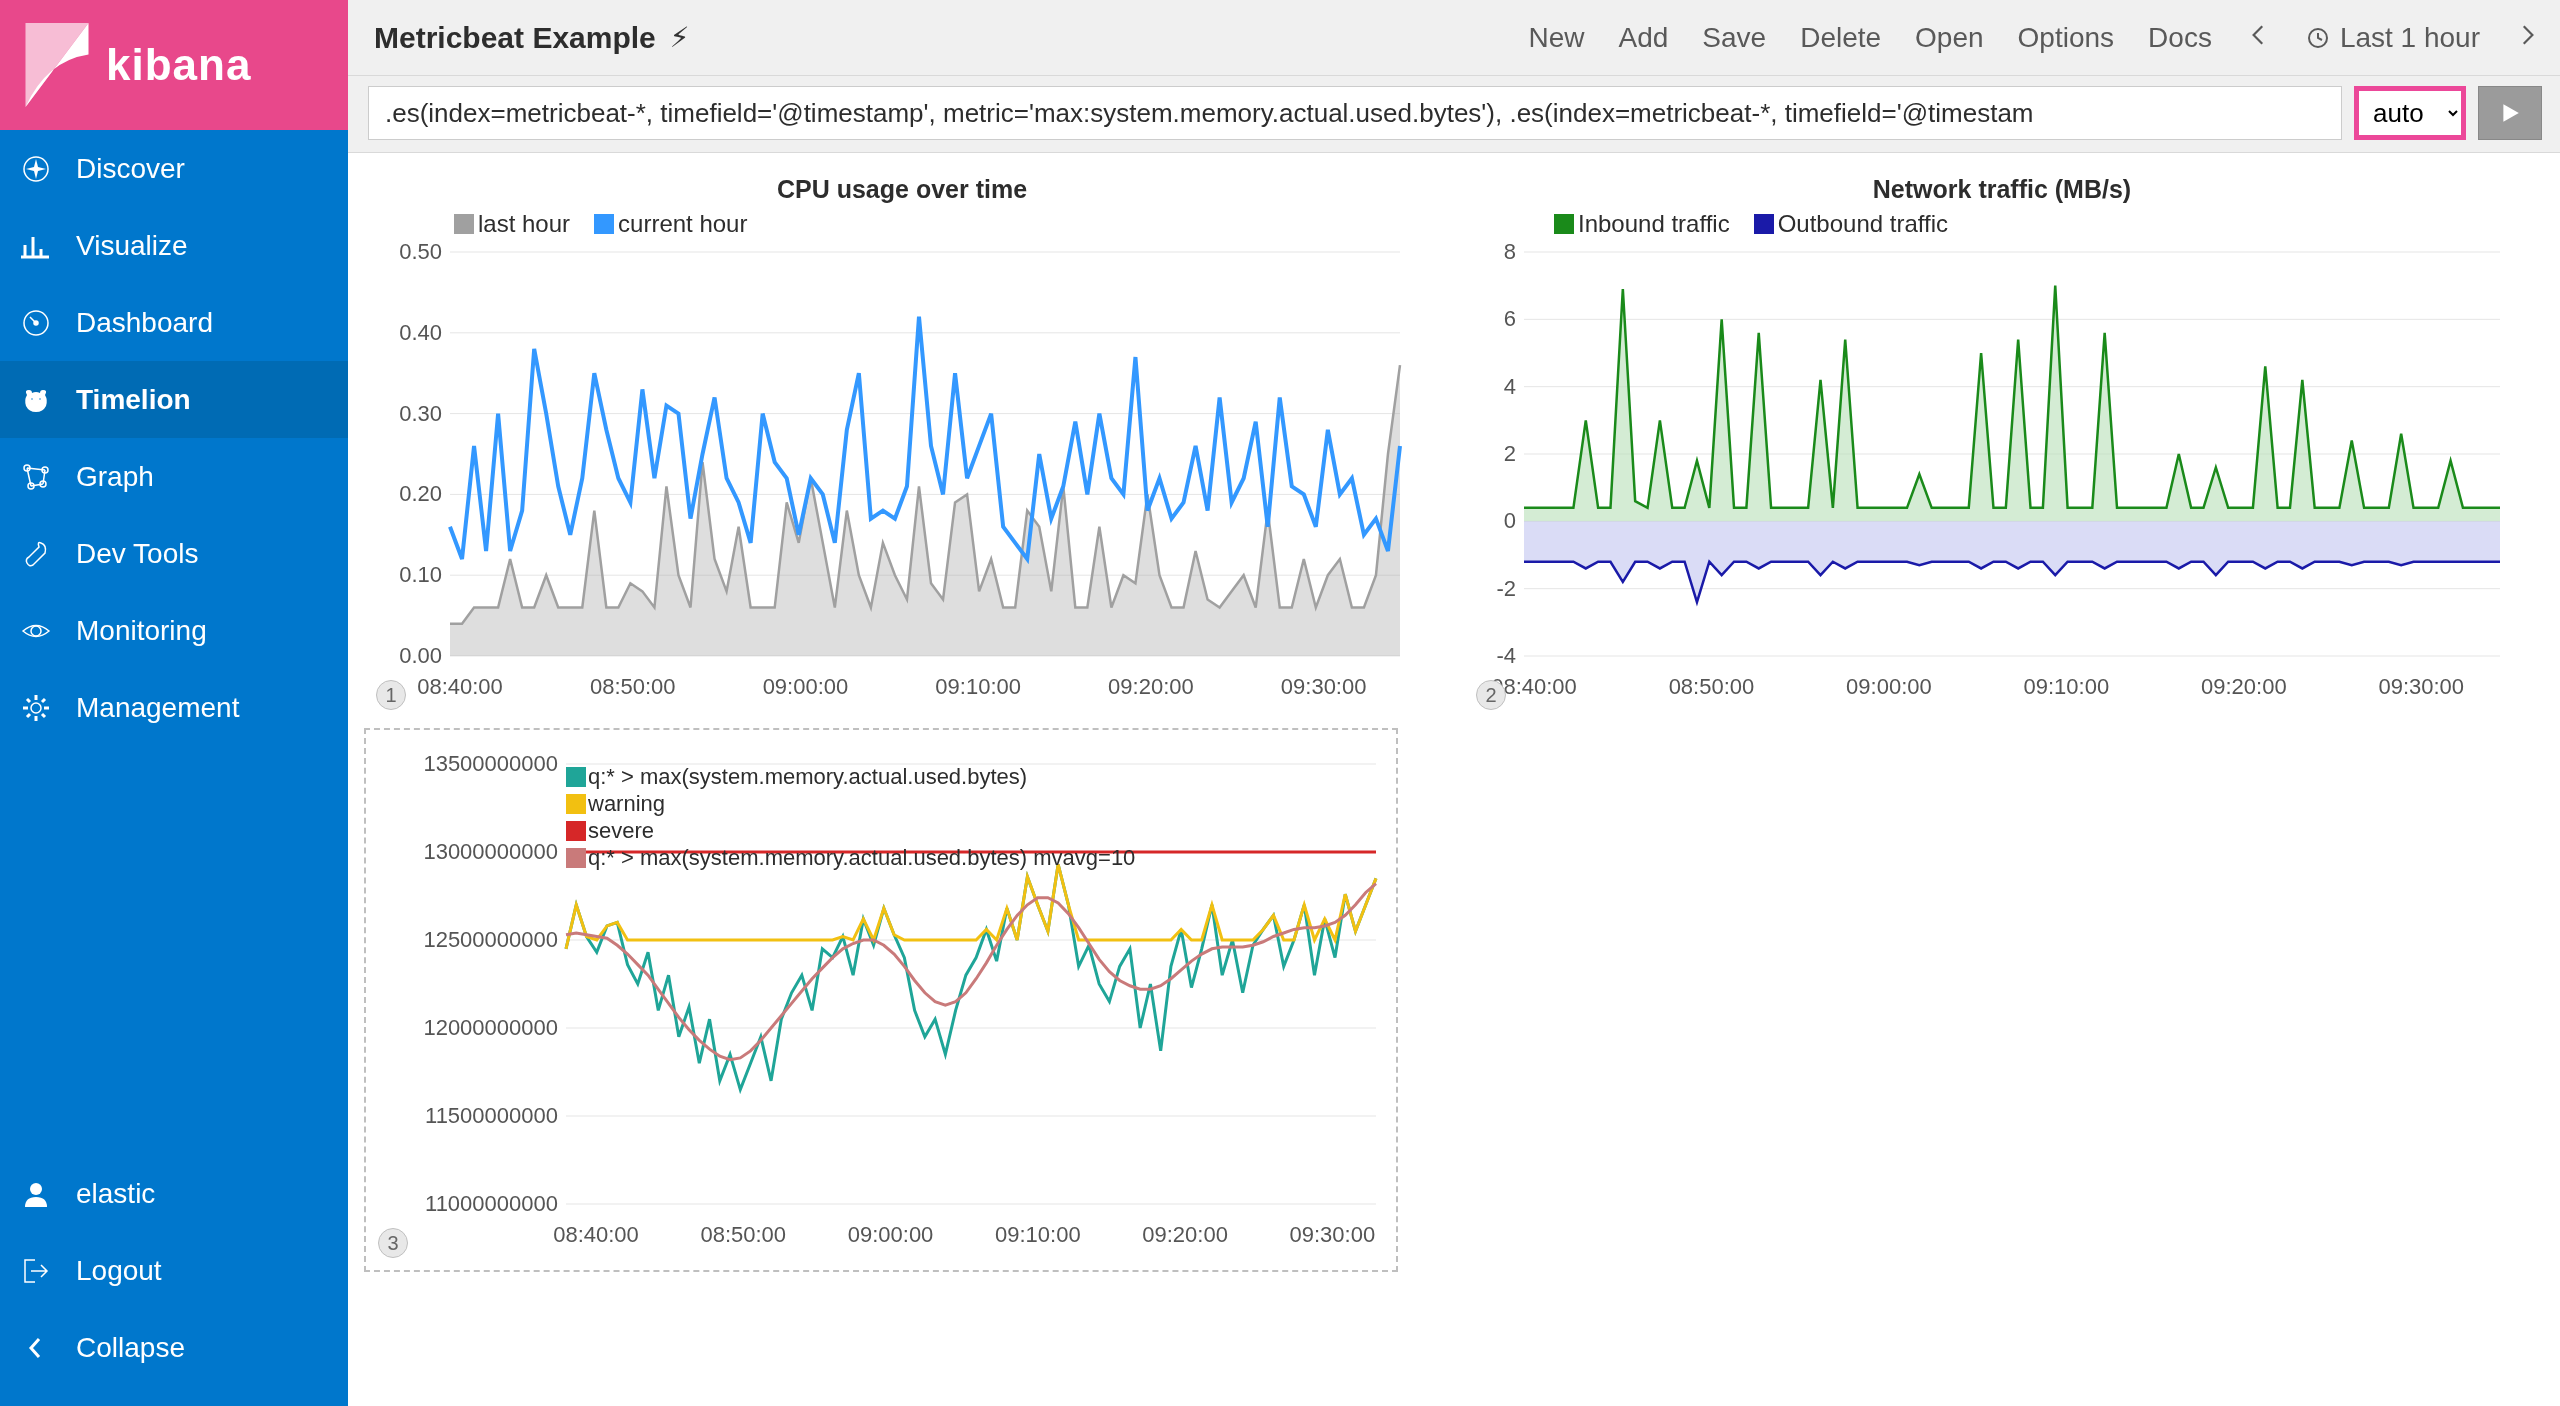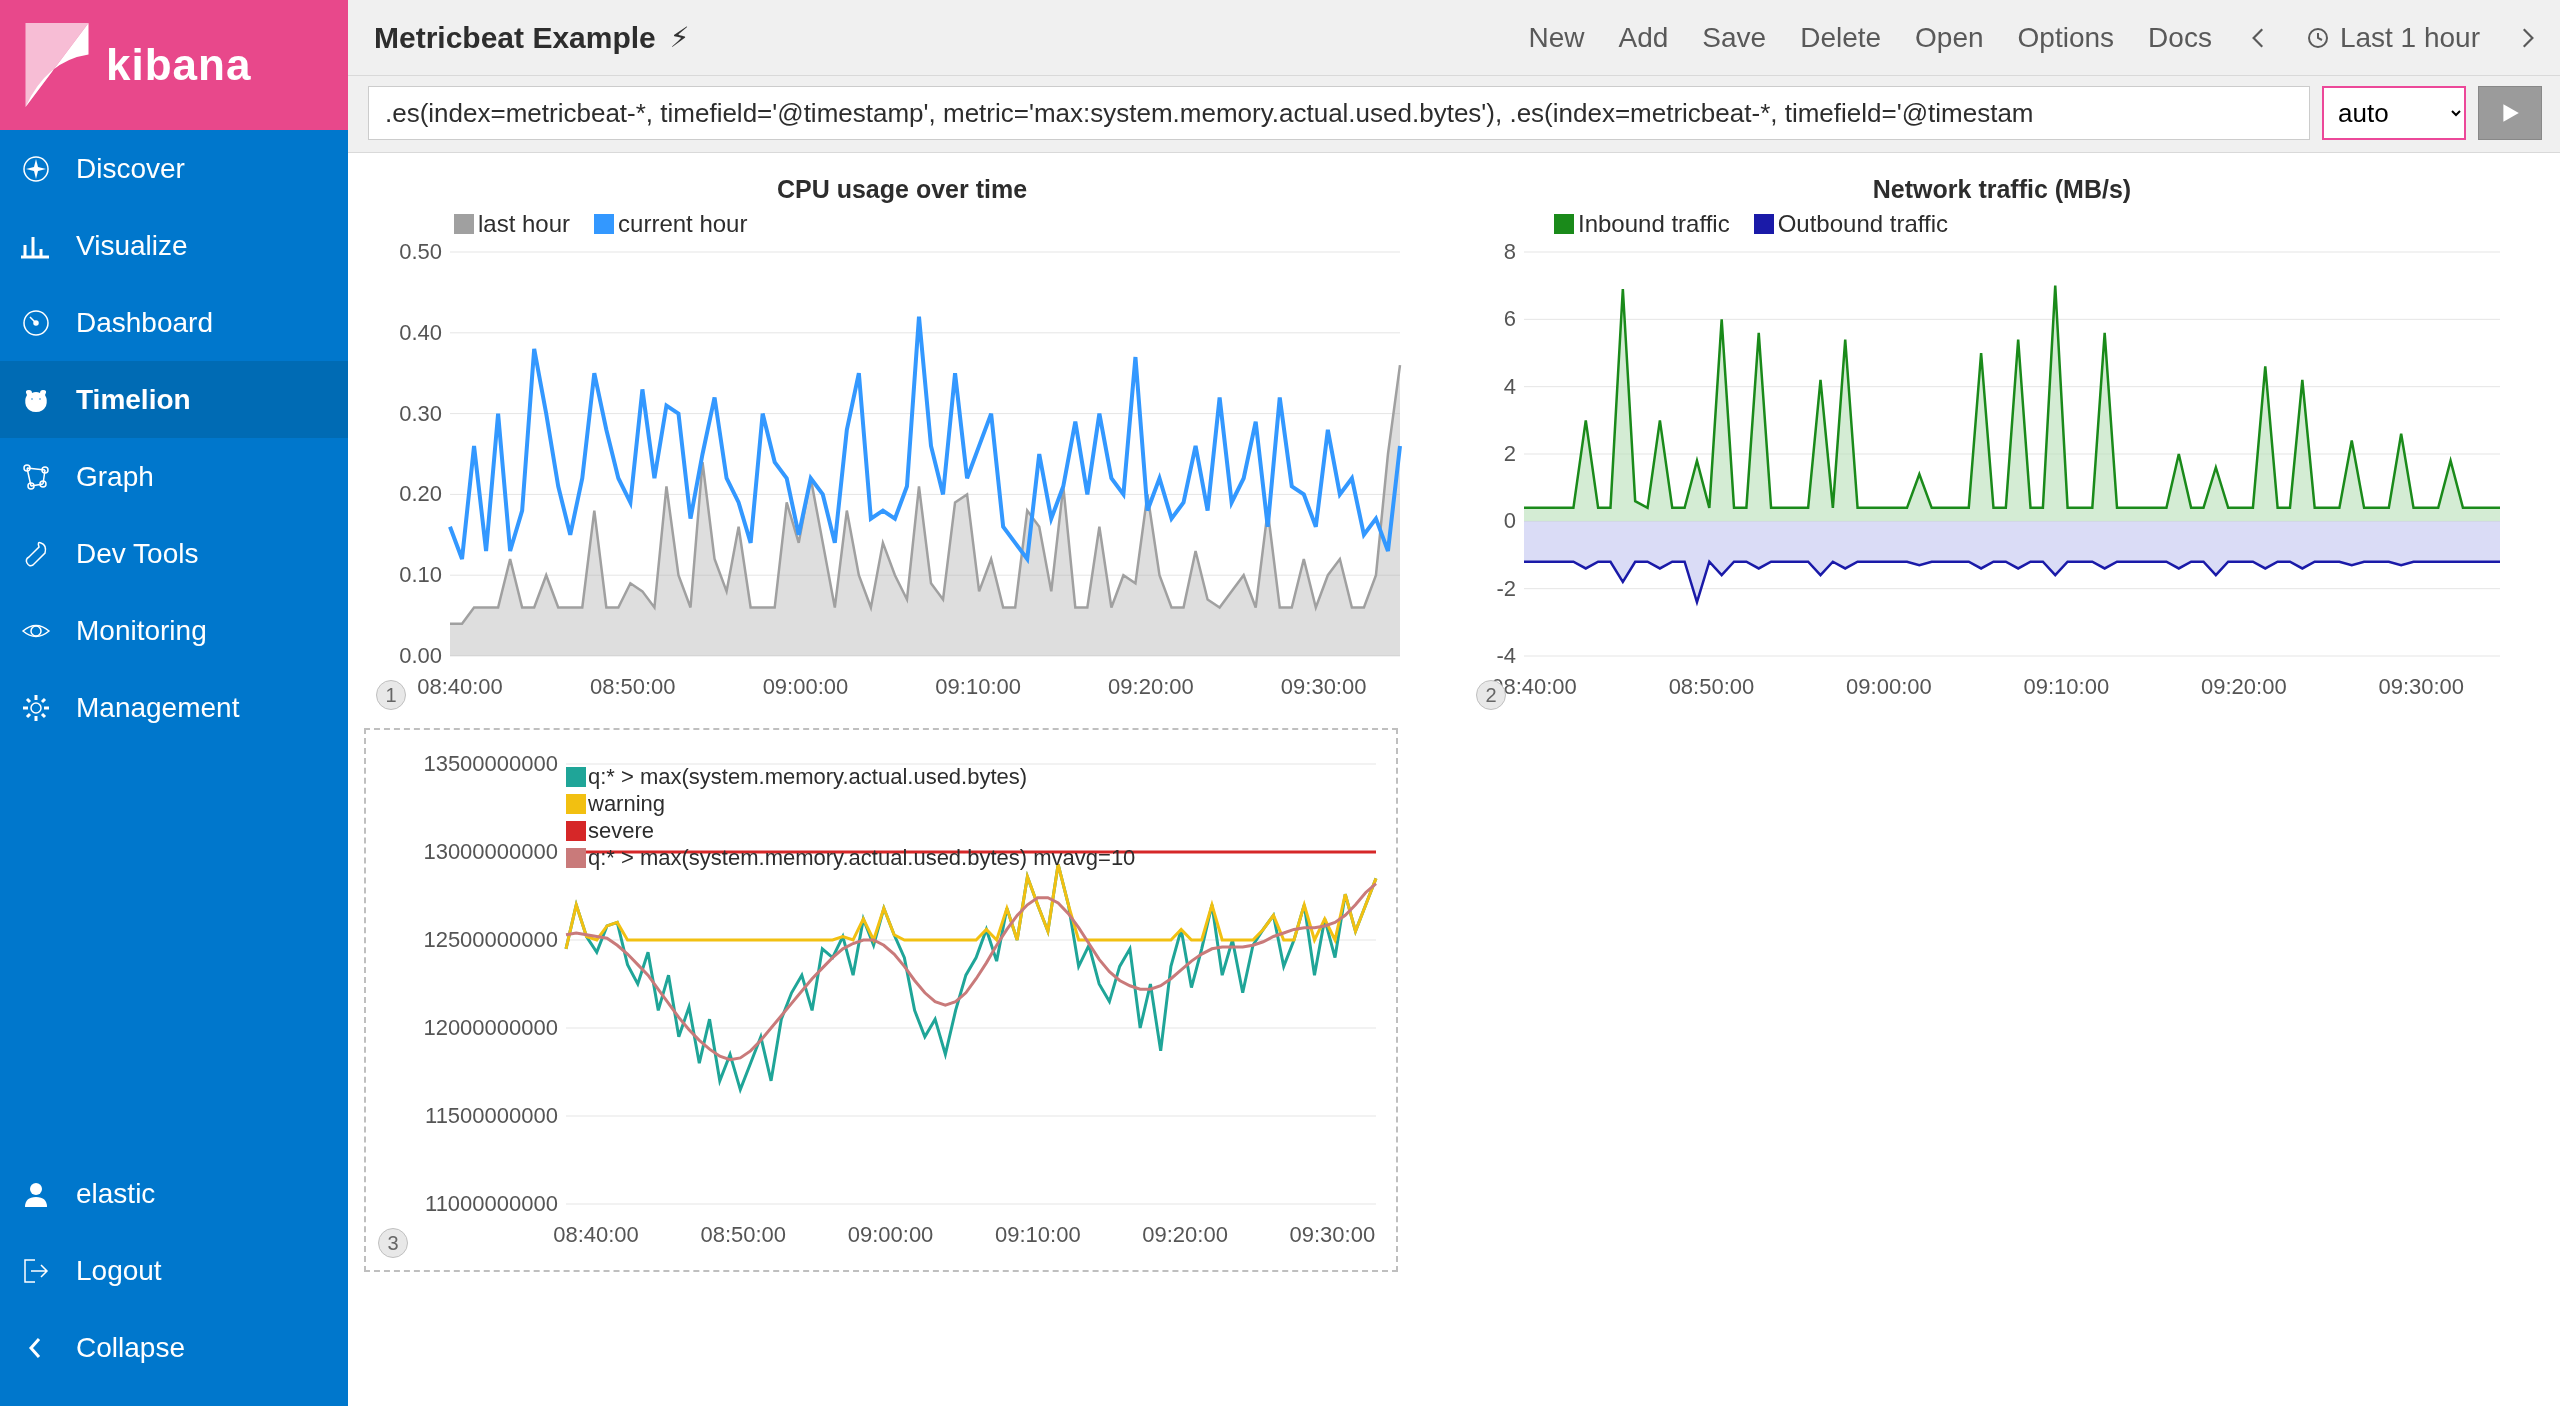--- a/index.html
+++ b/index.html
@@ -13,28 +13,28 @@
 .sidebar-nav { flex: 1; display: flex; flex-direction: column; }
 .nav-item { display: flex; align-items: center; gap: 24px; padding: 0 20px; height: 77px; font-size: 28px; cursor: pointer; }
 .nav-item.active { background: #006bb4; font-weight: bold; }
 .nav-icon { width: 32px; height: 32px; display: flex; align-items: center; justify-content: center; }
 .nav-icon svg { width: 30px; height: 30px; stroke: #fff; fill: none; stroke-width: 1.5; }
 .sidebar-bottom { padding-bottom: 20px; }
 .main { flex: 1; display: flex; flex-direction: column; background: #fff; overflow: hidden; }
 .topbar { background: #f0f0f0; display: flex; align-items: center; height: 76px; padding: 0 20px 0 26px; border-bottom: 1px solid #d9d9d9; }
 .page-title { font-size: 30px; font-weight: 700; margin-right: 14px; }
 .bolt { font-size: 28px; color: #333; }
-.top-menu { margin-left: auto; display: flex; gap: 34px; align-items: center; font-size: 28px; color: #595959; }
+.top-menu { margin-left: auto; display: flex; gap: 34px; font-size: 28px; color: #595959; }
 .top-menu span { cursor: pointer; }
 .top-chevron { width: 26px; height: 26px; stroke: #595959; stroke-width: 2; fill: none; }
 .time-picker { display: flex; align-items: center; gap: 10px; }
 .time-picker svg { width: 24px; height: 24px; stroke: #595959; fill: none; stroke-width: 2; }
 .querybar { background: #f0f0f0; display: flex; align-items: center; gap: 12px; padding: 10px 18px 12px 20px; border-bottom: 1px solid #d9d9d9; }
 .query-input { flex: 1; height: 54px; border: 1px solid #ccc; background: #fff; padding: 0 16px; font-size: 26px; color: #2d2d2d; font-family: inherit; }
-.interval-select { width: 144px; height: 54px; border: 2px solid #ec4899; background: #fff; font-size: 26px; padding: 0 10px; font-family: inherit; }
+.interval-select { width: 112px; height: 54px; border: 5px solid #ec4899; background: #fff; font-size: 26px; padding: 0 10px; font-family: inherit; }
 .play-btn { width: 64px; height: 54px; background: #9b9b9b; border: 1px solid #888; cursor: pointer; display: flex; align-items: center; justify-content: center; }
 .play-btn svg { width: 22px; height: 22px; fill: #fff; }
 .charts { flex: 1; padding: 12px 20px 20px 16px; overflow: auto; }
 .chart-row { display: flex; gap: 24px; }
 .chart-cell { position: relative; padding: 10px 10px 20px 10px; }
 .chart-cell.c1 { flex: 1; }
 .chart-cell.c2 { flex: 1; }
 .chart-cell.c3 { width: 1034px; border: 2px dashed #bfbfbf; margin-top: 6px; }
 .chart-title { text-align: center; font-size: 25px; font-weight: 700; margin-bottom: 6px; }
 .chart-legend { display: flex; gap: 24px; margin-left: 80px; font-size: 24px; color: #2d2d2d; margin-bottom: 4px; }

